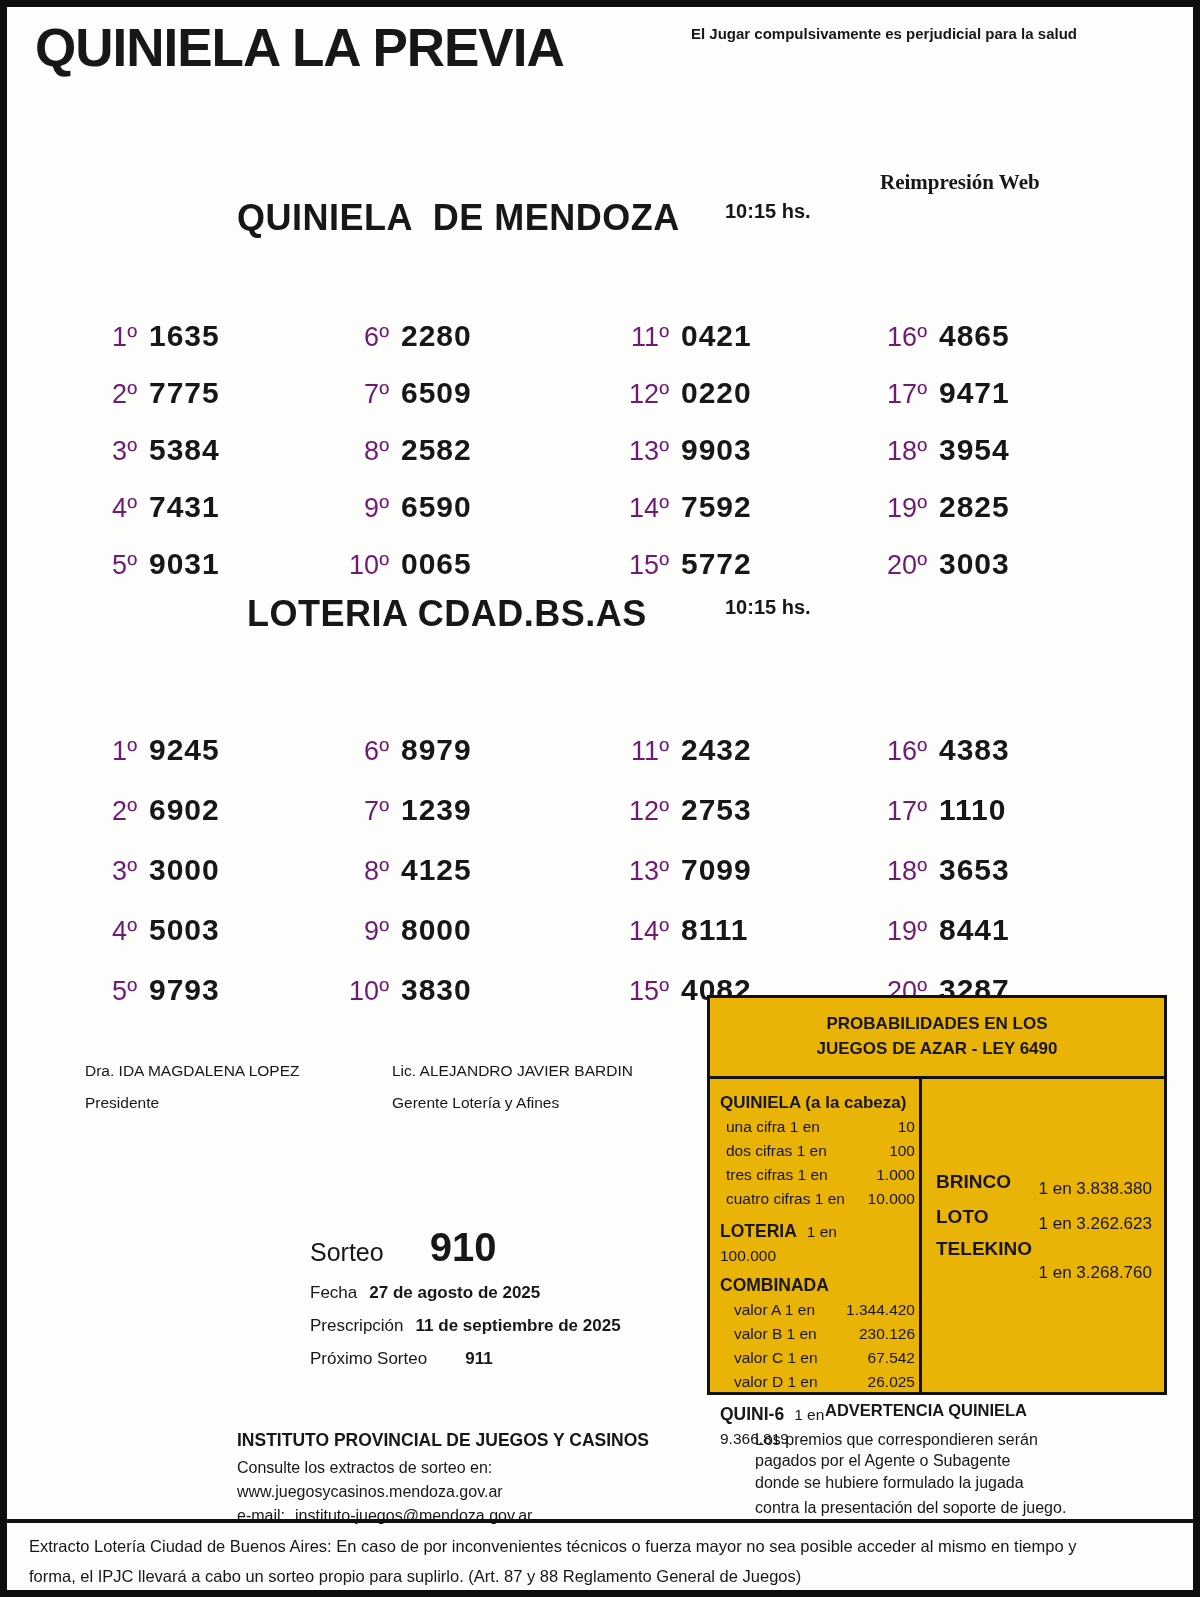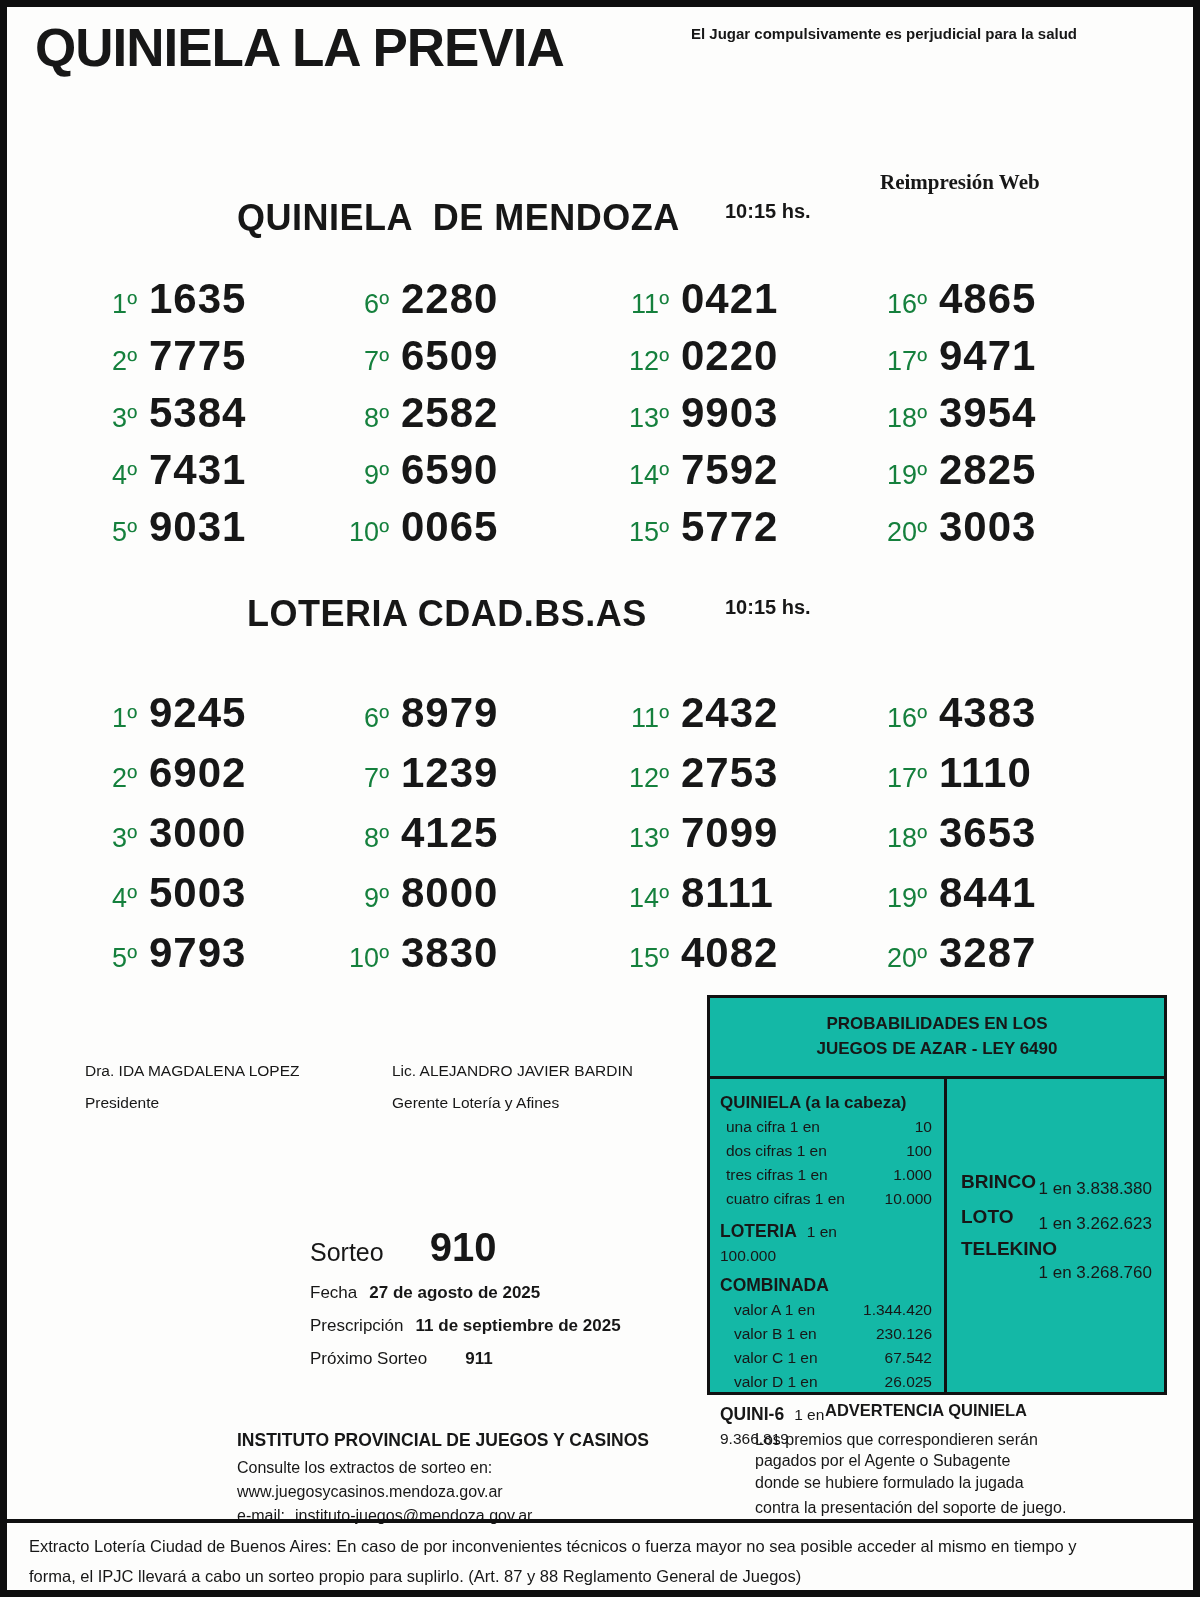--- a/index.html
+++ b/index.html
@@ -19,41 +19,41 @@
   .sec-time{position:absolute;font-weight:700;font-size:20px;}
   #sn1{left:230px;top:190px}
   #st1{left:718px;top:193px}
   #sn2{left:240px;top:586px}
   #st2{left:718px;top:589px}
   
   .grid{position:absolute;left:78px;display:grid;grid-auto-flow:column;grid-template-columns:252px 280px 258px auto;}
   #g1{top:268px;grid-template-rows:repeat(5,57px);}
   #g2{top:682px;grid-template-rows:repeat(5,60px);}
   .cell{display:flex;align-items:baseline;}
-  .pos{width:52px;text-align:right;font-size:27px;color:#15803d;}
-  .num{margin-left:12px;font-size:42px;font-weight:700;letter-spacing:1px;}
+  .pos{width:52px;text-align:right;font-size:27px;color:#701a75;}
+  .num{margin-left:12px;font-size:30px;font-weight:700;letter-spacing:1px;margin-top:44px;}
   
   .official{position:absolute;font-size:15.5px;}
   #of1{left:78px;top:1055px}
   #of2{left:385px;top:1055px}
   .official .role{margin-top:14px;}
   
   .sorteo{position:absolute;left:303px;top:1218px;}
   .s-row1{display:flex;align-items:baseline;}
   .s-label{font-size:25px;}
   .s-num{font-size:40px;font-weight:700;margin-left:46px;}
   .s-line{margin-top:13px;font-size:17px;}
   .s-line .k{margin-right:12px;}
   .s-line .v{font-weight:700;}
   .s-line .v2{font-weight:700;margin-left:26px;}
   
-  .prob{position:absolute;left:700px;top:988px;width:460px;height:400px;border:3px solid #111;box-sizing:border-box;background:#14b8a6;}
+  .prob{position:absolute;left:700px;top:988px;width:460px;height:400px;border:3px solid #111;box-sizing:border-box;background:#eab308;}
   .prob-head{border-bottom:3px solid #111;text-align:center;font-weight:700;font-size:17px;line-height:25px;padding:13px 0 15px;}
   .prob-body{display:flex;height:313px;}
-  .pcol-l{width:237px;box-sizing:border-box;border-right:3px solid #111;padding:12px 12px 0 10px;}
+  .pcol-l{width:212px;box-sizing:border-box;border-right:3px solid #111;padding:12px 4px 0 10px;}
   .pcol-r{flex:1;padding:0 12px 0 14px;}
   .phead{font-weight:700;font-size:17px;line-height:24px;}
   .prow{display:flex;justify-content:space-between;font-size:15.5px;line-height:24px;}
   .prow .lbl{padding-left:6px;}
   .prow .lbl2{padding-left:14px;}
   .prow.major{margin-top:8px;flex-direction:column;}
   .prow .blb{font-weight:700;font-size:17.5px;}
   .prow .mid{font-size:15.5px;margin-left:10px;}
   .pcombo{font-weight:700;font-size:17.5px;line-height:26px;margin-top:4px;}
   .rg{display:flex;justify-content:space-between;align-items:flex-end;}

